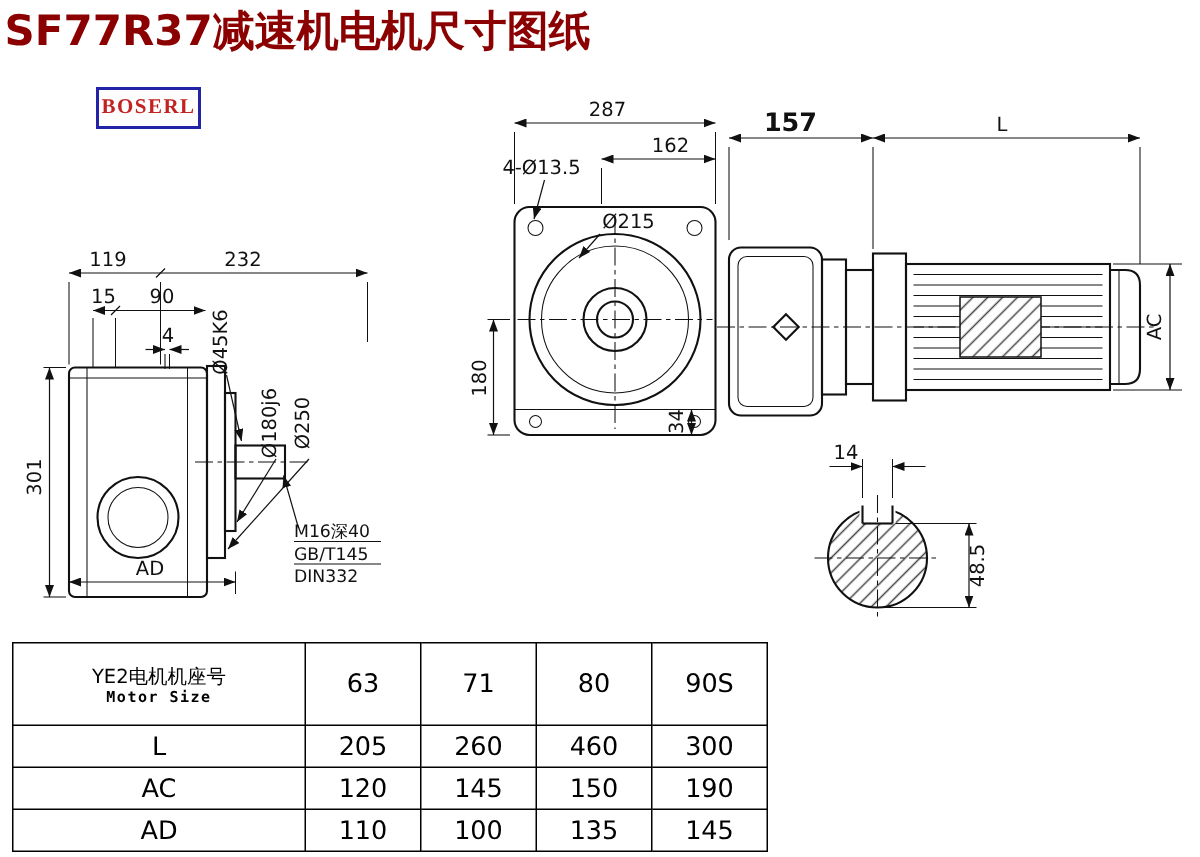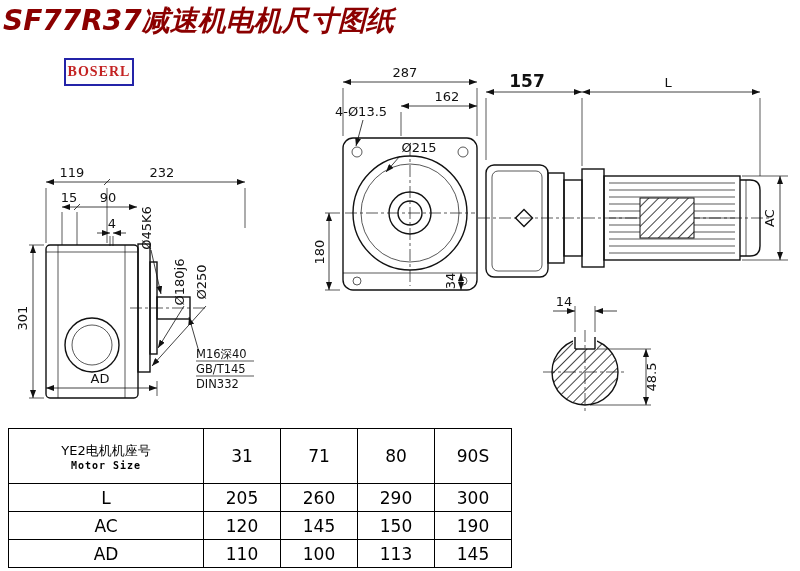--- a/index.html
+++ b/index.html
@@ -4,21 +4,20 @@
 <style>
   html,body { margin:0; padding:0; background:#fff; }
   #page {
     position:relative; width:800px; height:571px; background:#ffffff;
     font-family:"DejaVu Sans", "Liberation Sans", sans-serif; overflow:hidden;
   }
   #title {
     position:absolute; left:3px; top:2px; margin:0;
     font-size:28px; font-weight:bold; color:#8b0000; letter-spacing:0px;
     font-family:"DejaVu Sans", sans-serif;
-    font-style:italic;
   }
   #logo {
     position:absolute; left:64px; top:58px; width:66px; height:24px;
     border:2px solid #2323a8; color:#c32222; font-weight:bold; font-size:14px;
     text-align:center; line-height:24px; letter-spacing:1px;
     font-family:"Liberation Serif", serif; background:#fdfdfd;
   }
   svg#drawing { position:absolute; left:0; top:40px; }
   svg text { font-family:"DejaVu Sans", sans-serif; font-size:13px; fill:#111; }
   svg text.mid { text-anchor:middle; }
@@ -227,42 +226,42 @@
     </g>
   </svg>
 
   <table class="spec-table">
     <tbody>
       <tr class="hdr-row">
         <td class="c0">
           <div class="hdr-cn">YE2电机机座号</div>
           <div class="hdr-en">Motor Size</div>
         </td>
-        <td class="cv">31</td>
+        <td class="cv">63</td>
         <td class="cv">71</td>
         <td class="cv">80</td>
         <td class="cv">90S</td>
       </tr>
       <tr class="data-row">
         <td class="c0" style="text-align:center; padding-left:0;">L</td>
         <td class="cv">205</td>
         <td class="cv">260</td>
-        <td class="cv">290</td>
+        <td class="cv">460</td>
         <td class="cv">300</td>
       </tr>
       <tr class="data-row">
         <td class="c0" style="text-align:center; padding-left:0;">AC</td>
         <td class="cv">120</td>
         <td class="cv">145</td>
         <td class="cv">150</td>
         <td class="cv">190</td>
       </tr>
       <tr class="data-row">
         <td class="c0" style="text-align:center; padding-left:0;">AD</td>
         <td class="cv">110</td>
         <td class="cv">100</td>
-        <td class="cv">113</td>
+        <td class="cv">135</td>
         <td class="cv">145</td>
       </tr>
     </tbody>
   </table>
 
 </div>
 
 </body></html>

